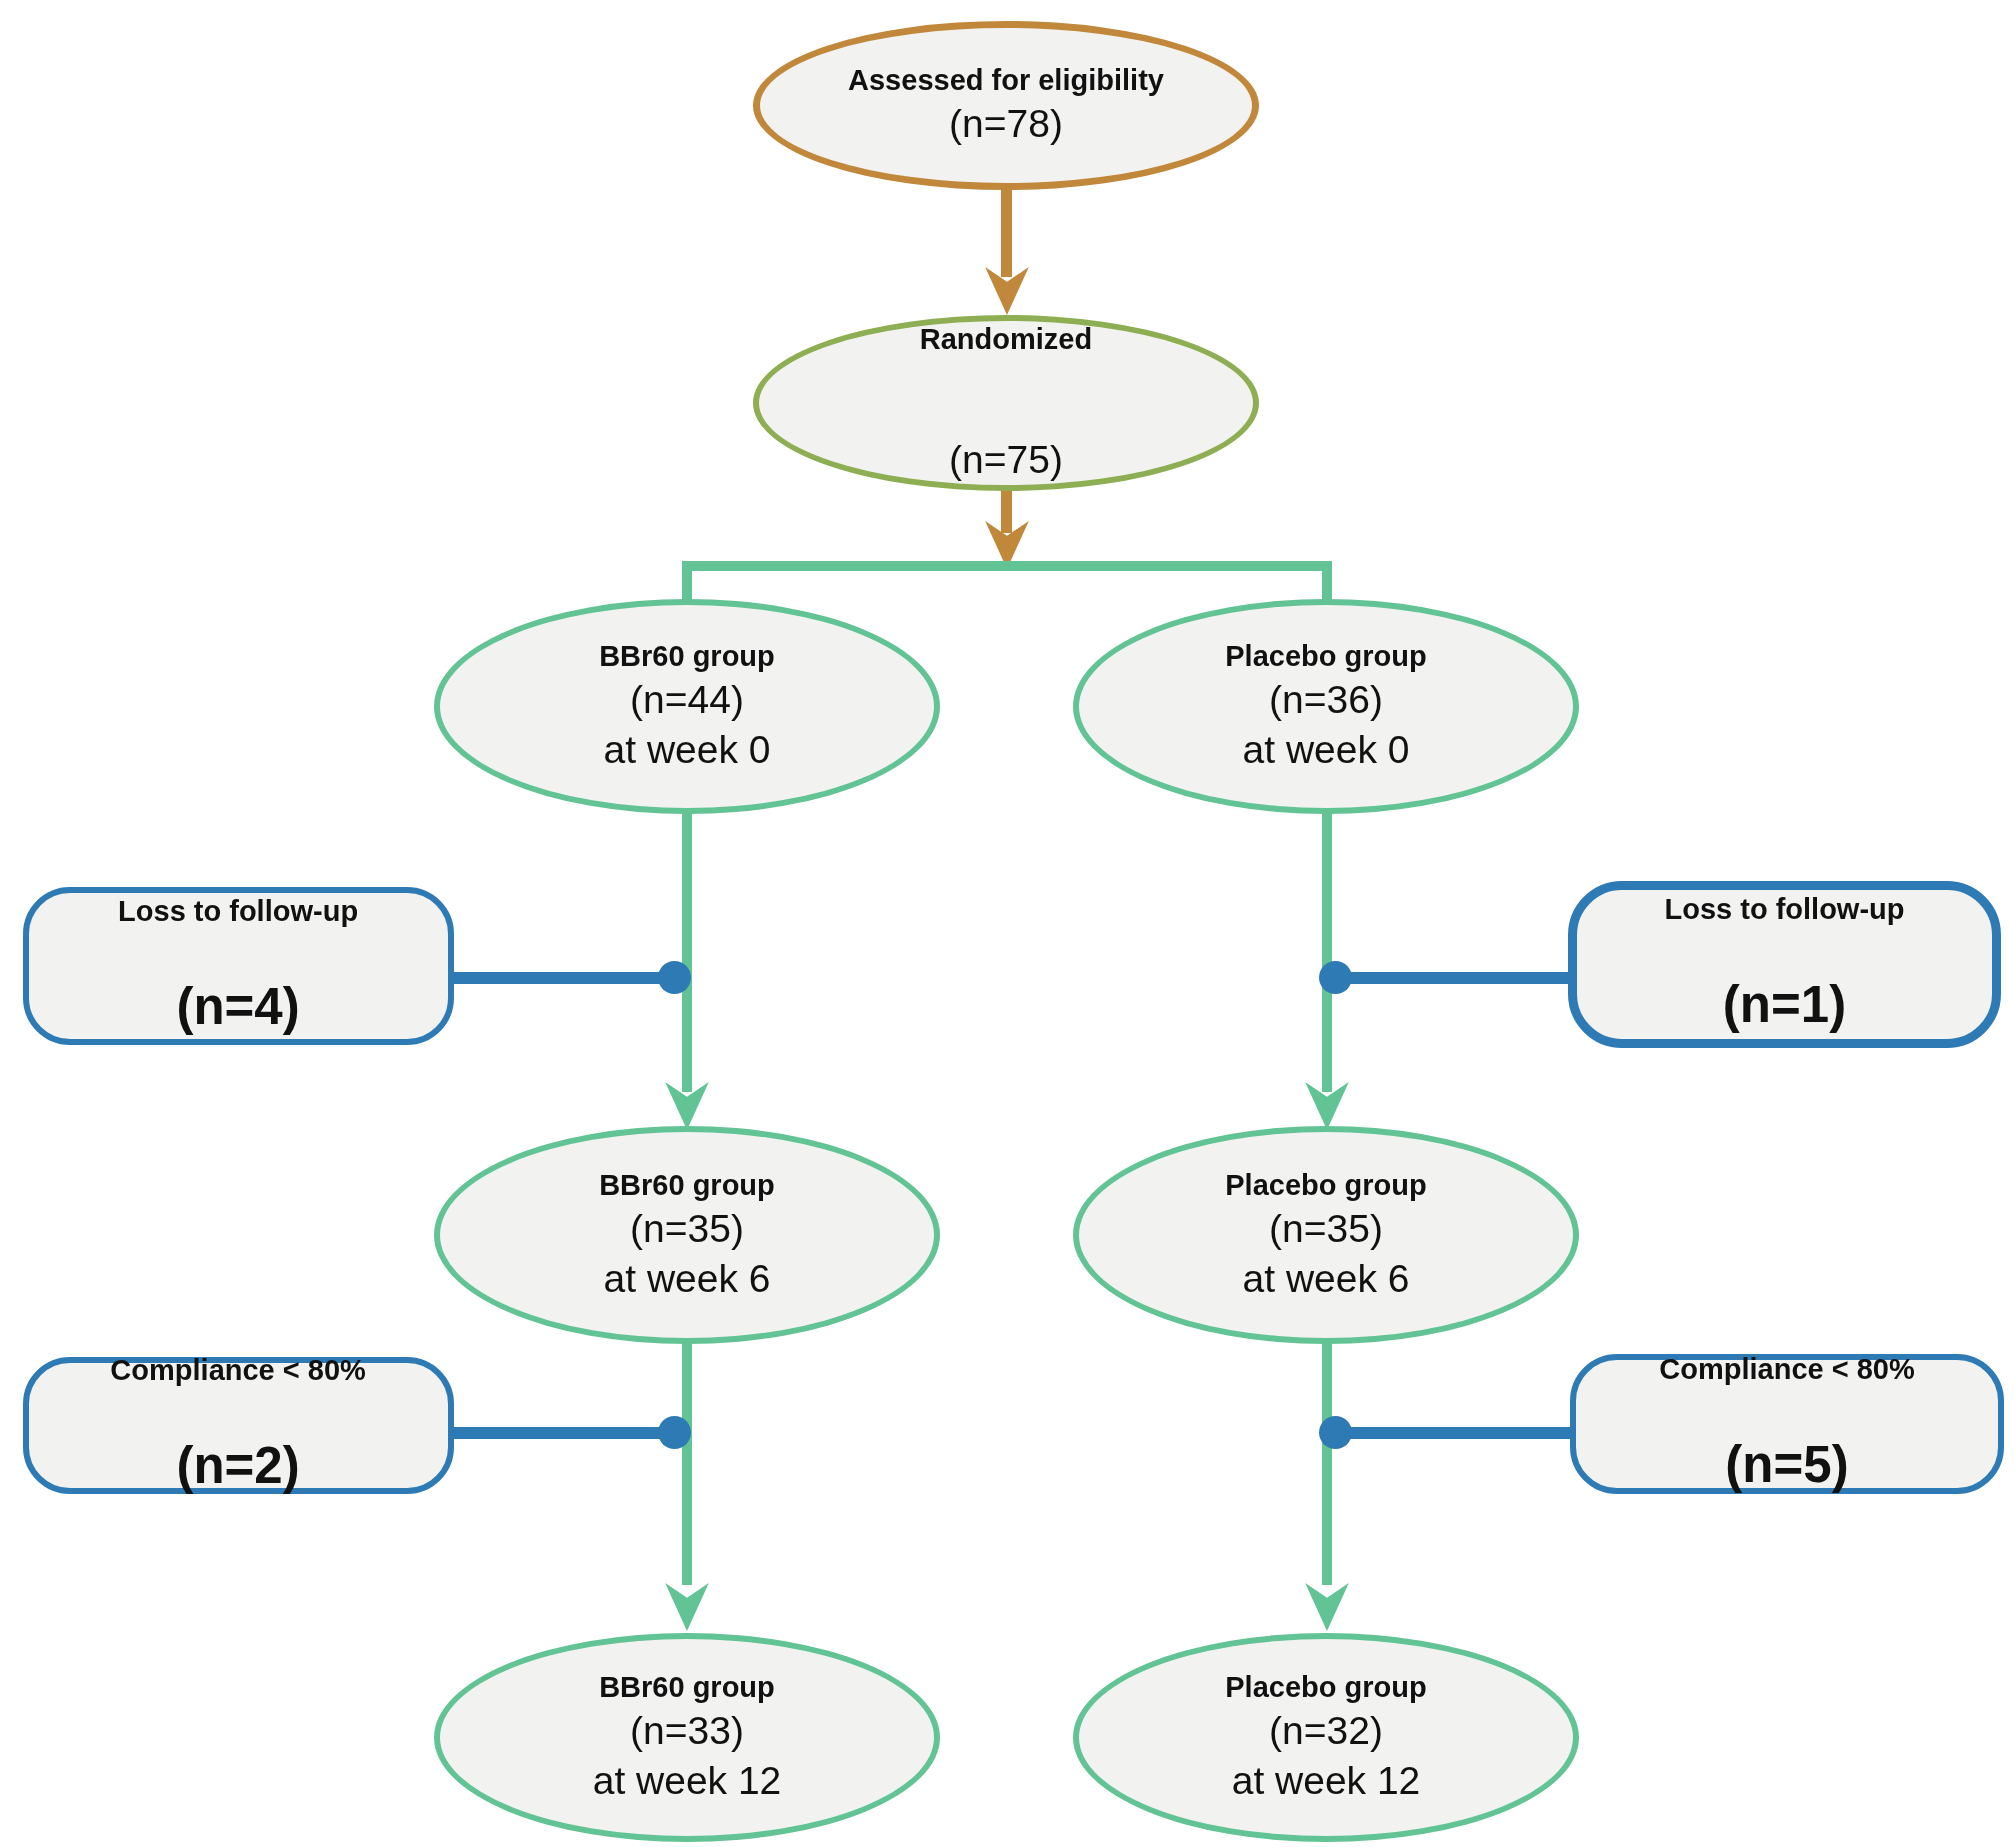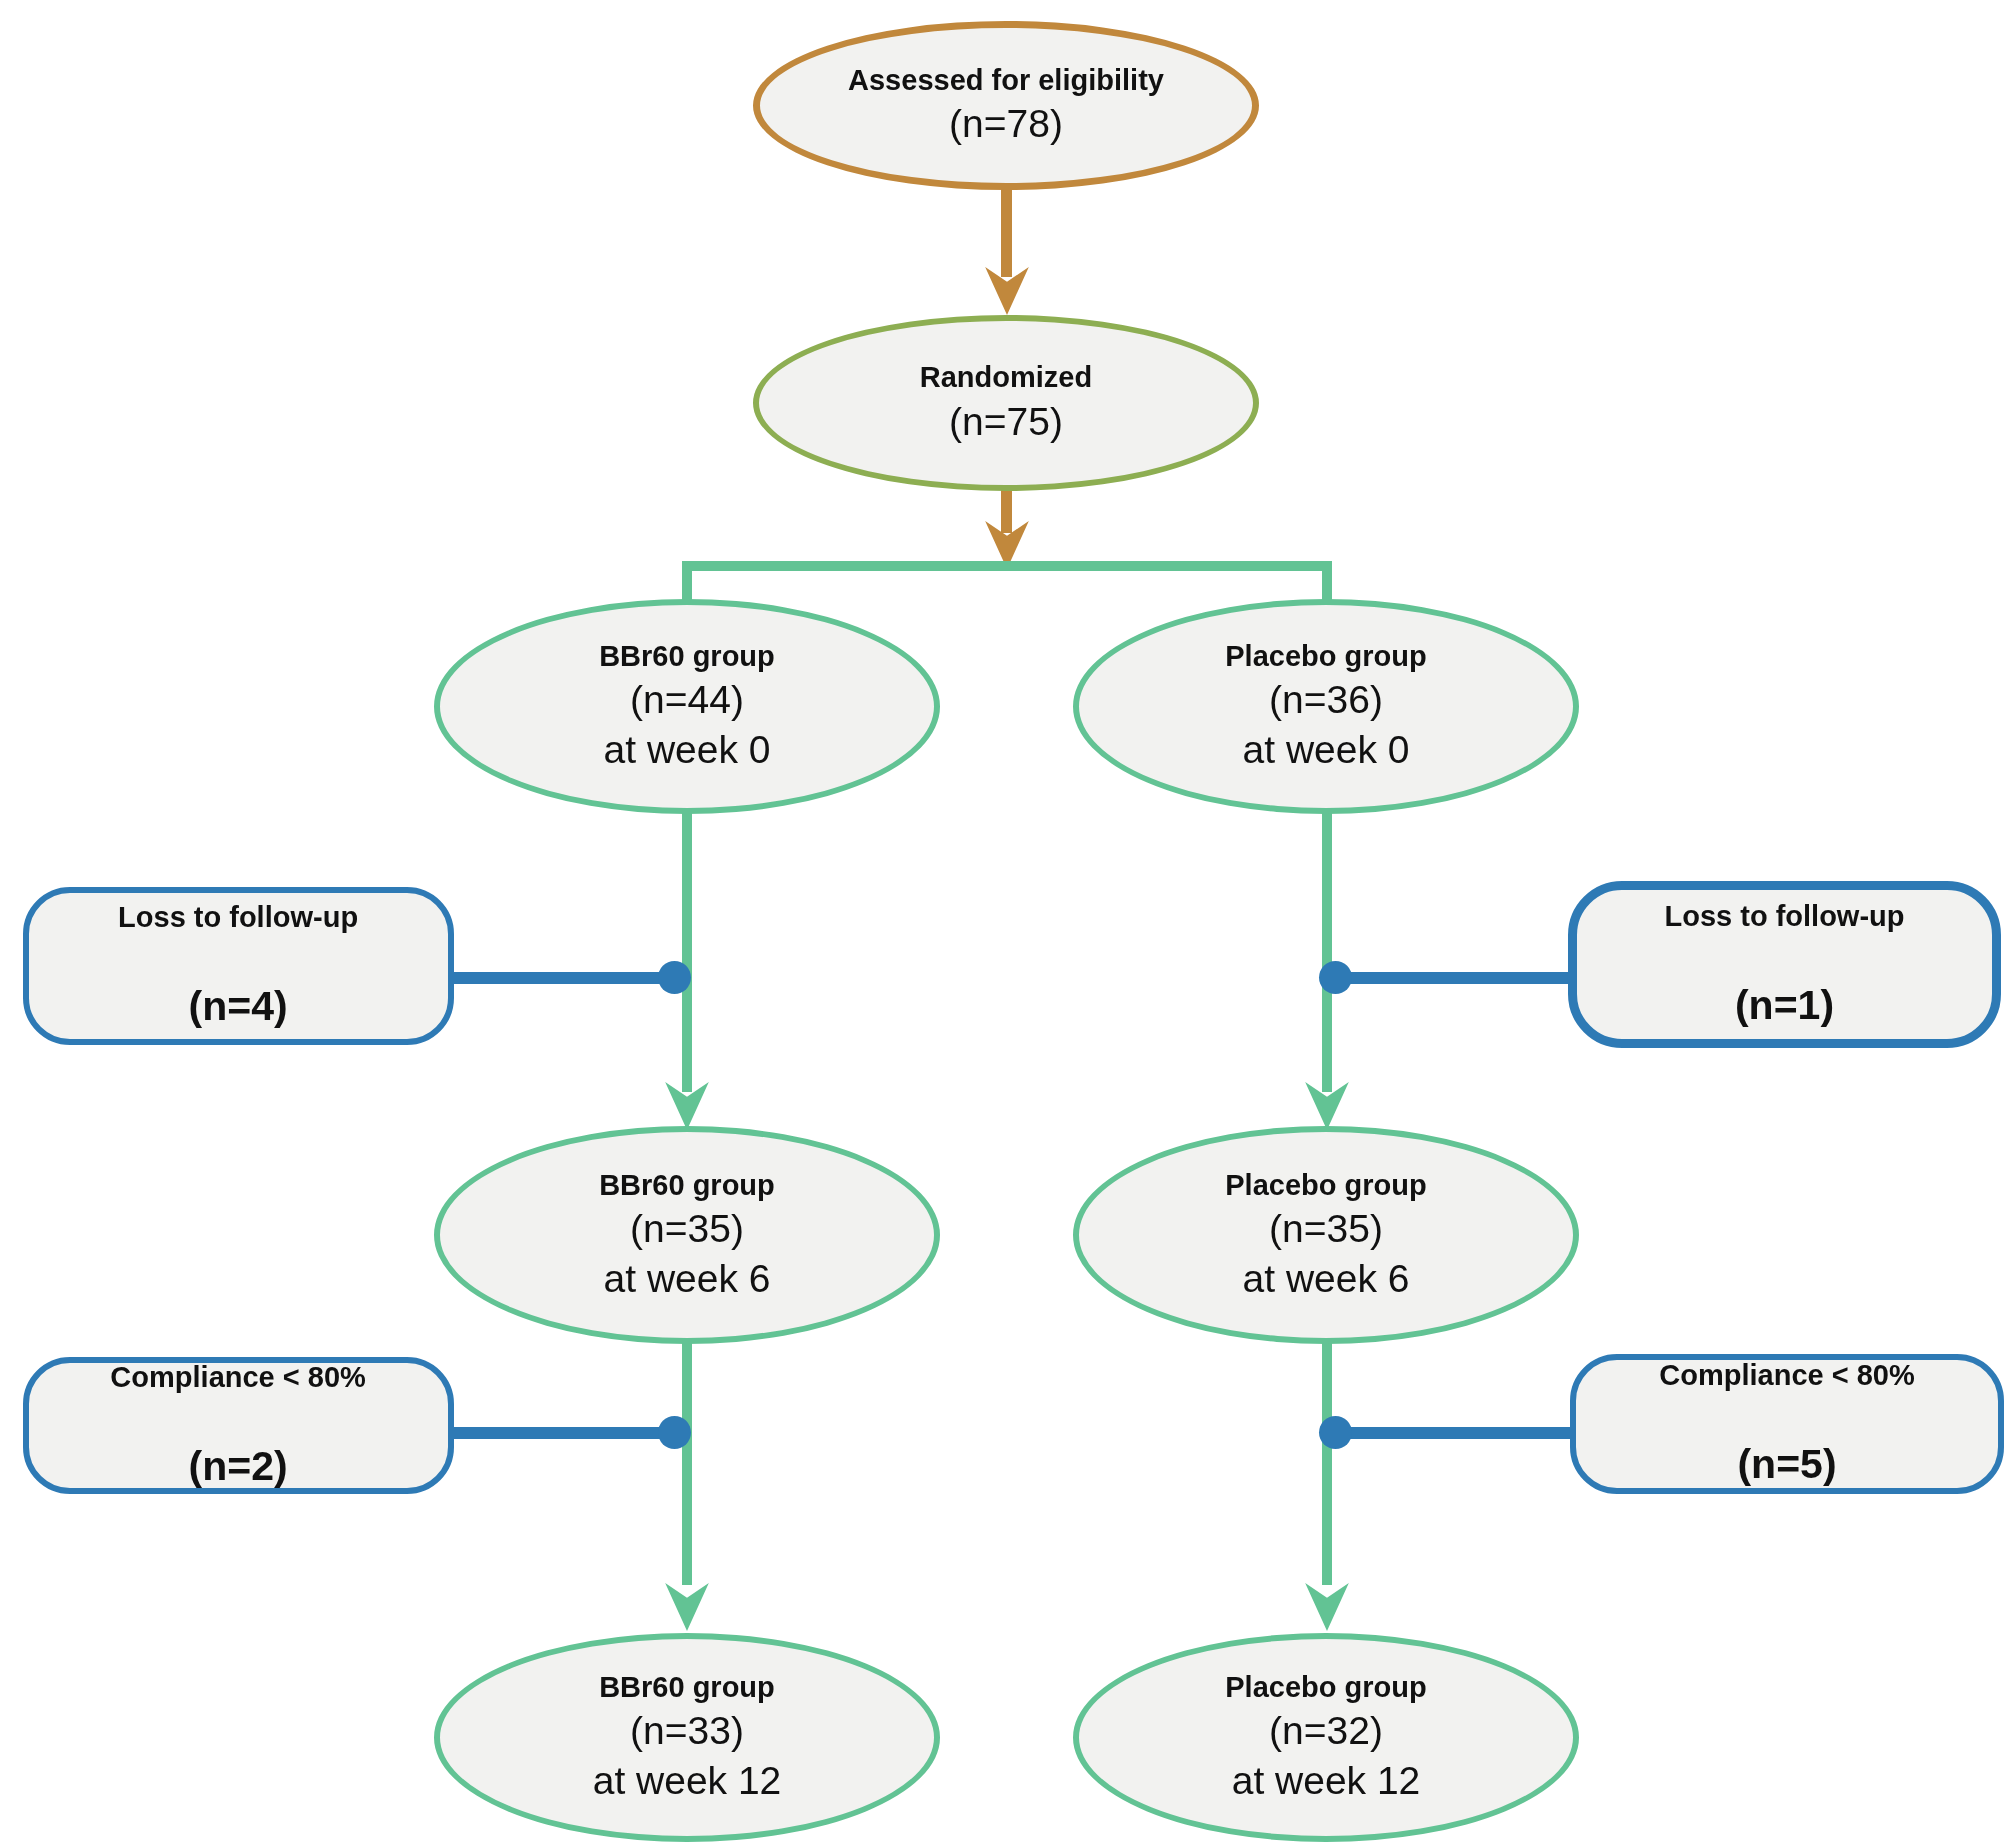--- a/index.html
+++ b/index.html
@@ -10,31 +10,31 @@
   #canvas{
     position:relative; width:2015px; height:1848px; background:var(--bg);
     font-family:"Liberation Sans", sans-serif; color:var(--ink); overflow:hidden;
   }
   .node-ellipse{
     position:absolute; background:var(--fill); border-radius:50%;
     display:flex; flex-direction:column; align-items:center; justify-content:center;
     text-align:center; box-sizing:border-box;
   }
   .e-orange{border:7.5px solid var(--orange);}
-  .e-olive {border:6.8px  solid var(--olive);}
+  .e-olive {border:6.8px  solid var(--olive);justify-content:space-between;}
   .e-green {border:6.8px  solid var(--green);}
   .side-box{
     position:absolute; background:var(--fill); border:6px solid var(--blue);
     border-radius:47px; display:flex; flex-direction:column; align-items:center;
     justify-content:center; text-align:center; box-sizing:border-box;gap:24px;
   }
   .side-box.thick{border-width:9.8px; border-radius:54px;}
   .t1{font-size:29px; font-weight:bold; line-height:1.28; white-space:nowrap;}
   .t2{font-size:39px; font-weight:normal; line-height:1.28; white-space:nowrap;}
-  .side-box .t2{font-weight:bold; font-size:41px;margin-top:20px;}
+  .side-box .t2{font-weight:bold; font-size:51px;margin-top:20px;}
   .vline,.hline{position:absolute;}
   .g{background:var(--green);}
   .o{background:var(--orange);}
   .b{background:var(--blue);}
   .dot{position:absolute; width:33px; height:33px; border-radius:50%; background:var(--blue);}
   .arrowhead{position:absolute; width:44px; height:48px; display:block;}
   .ah-o{color:var(--orange);}
   .ah-g{color:var(--green);}
 </style>
 </head>

